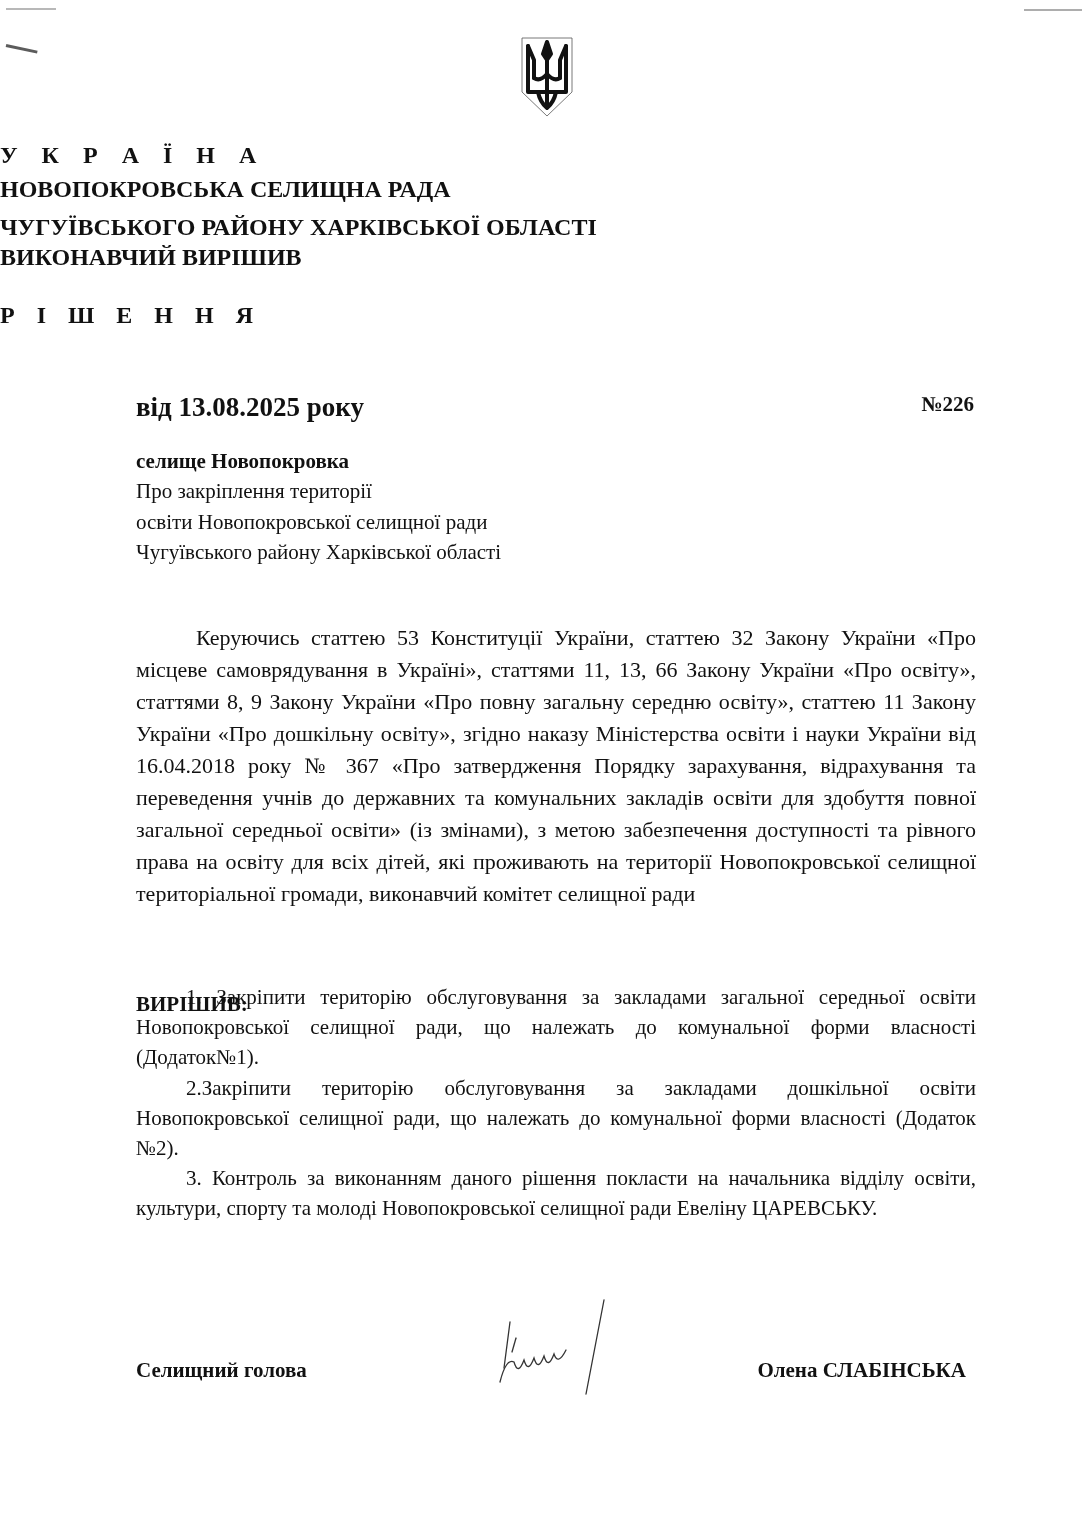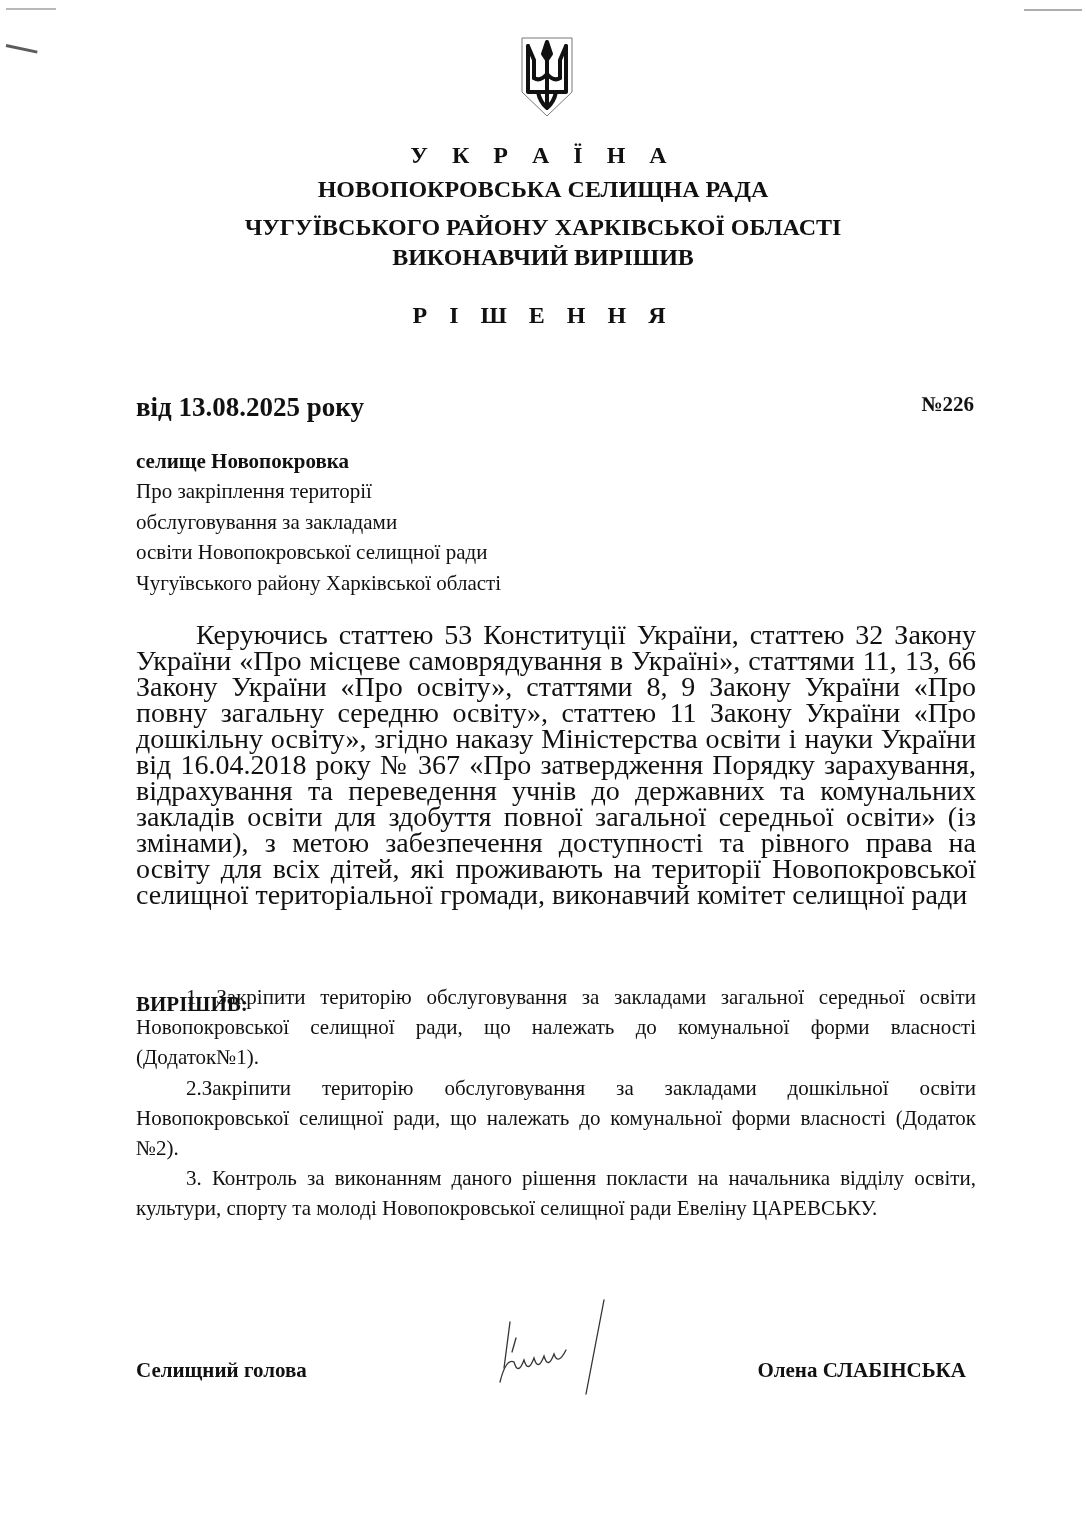--- a/index.html
+++ b/index.html
@@ -8,37 +8,37 @@
     font-family: "Liberation Serif", "DejaVu Serif", serif;
     color: #111111;
   }
   .scan-mark { position: absolute; background: #333; opacity: 0.75; }
   .scan-mark.m1 { left: 6px; top: 8px; width: 50px; height: 2px; opacity: 0.35; }
   .scan-mark.m2 { left: 6px; top: 44px; width: 32px; height: 3px; transform: rotate(12deg); transform-origin: left center; opacity: 0.8; }
   .scan-mark.m3 { right: 4px; top: 9px; width: 58px; height: 2px; opacity: 0.4; }
 
   .emblem { position: absolute; left: 516px; top: 34px; width: 62px; height: 86px; }
 
-  .header { position: absolute; left: 0; width: 1086px; text-align: center; font-weight: bold; }
+  .header { position: absolute; left: 0; width: 1086px; font-weight: bold; }
   .h-country { top: 142px; font-size: 24px; letter-spacing: 9px; }
   .h-council { top: 176px; font-size: 24px; }
   .h-district { top: 214px; font-size: 24px; }
   .h-committee { top: 244px; font-size: 24px; }
   .h-decision { top: 302px; font-size: 24px; letter-spacing: 8px; }
 
   .date { position: absolute; left: 136px; top: 392px; font-size: 27px; font-weight: bold; }
   .number { position: absolute; right: 112px; top: 392px; font-size: 21px; font-weight: bold; }
 
   .place { position: absolute; left: 136px; top: 449px; font-size: 21px; font-weight: bold; text-align: center; }
   .subject { position: absolute; left: 136px; top: 476px; font-size: 21px; line-height: 30.5px; }
   .subject div { white-space: nowrap; }
 
   .preamble {
     position: absolute; left: 136px; top: 622px; width: 840px;
-    font-size: 28px; line-height: 26px; text-align: justify; text-indent: 60px;
+    font-size: 22px; line-height: 32px; text-align: justify; text-indent: 60px;
   }
 
   .resolved { position: absolute; left: 136px; top: 992px; font-size: 21px; font-weight: bold; }
 
   .items { position: absolute; left: 136px; top: 982px; width: 840px; font-size: 21px; line-height: 30.2px; }
   .items p { margin: 0; text-align: justify; text-indent: 50px; }
 
   .sign-row { position: absolute; left: 136px; top: 1358px; width: 830px; font-size: 21px; font-weight: bold; }
   .sign-title { position: absolute; left: 0; top: 0; }
   .sign-name { position: absolute; right: 0; top: 0; }
@@ -69,21 +69,20 @@
 <div class="header h-district">ЧУГУЇВСЬКОГО РАЙОНУ ХАРКІВСЬКОЇ ОБЛАСТІ</div>
 <div class="header h-committee">ВИКОНАВЧИЙ ВИРІШИВ</div>
 <div class="header h-decision">Р І Ш Е Н Н Я</div>
 
 <div class="date">від 13.08.2025 року</div>
 <div class="number">№226</div>
 
 <div class="place">селище  Новопокровка</div>
 <div class="subject">
   <div>Про закріплення території</div>
-  <div>обслуговування за закладами</div>
   <div>освіти Новопокровської селищної ради</div>
   <div>Чугуївського району Харківської області</div>
 </div>
 
 <div class="preamble">Керуючись статтею 53 Конституції України, статтею 32 Закону України «Про місцеве самоврядування в Україні», статтями 11, 13, 66 Закону України «Про освіту», статтями 8, 9 Закону України «Про повну загальну середню освіту», статтею 11 Закону України «Про дошкільну освіту», згідно наказу Міністерства освіти і науки України від 16.04.2018 року № 367 «Про затвердження Порядку зарахування, відрахування та переведення учнів до державних та комунальних закладів освіти для здобуття повної загальної середньої освіти» (із змінами),  з метою забезпечення доступності та рівного права на освіту для всіх дітей, які проживають на території Новопокровської селищної територіальної громади, виконавчий комітет селищної ради</div>
 
 <div class="resolved">ВИРІШИВ:</div>
 
 <div class="items">
   <p>1. Закріпити територію обслуговування за закладами загальної середньої освіти Новопокровської селищної ради, що належать  до комунальної форми власності (Додаток№1).</p>

